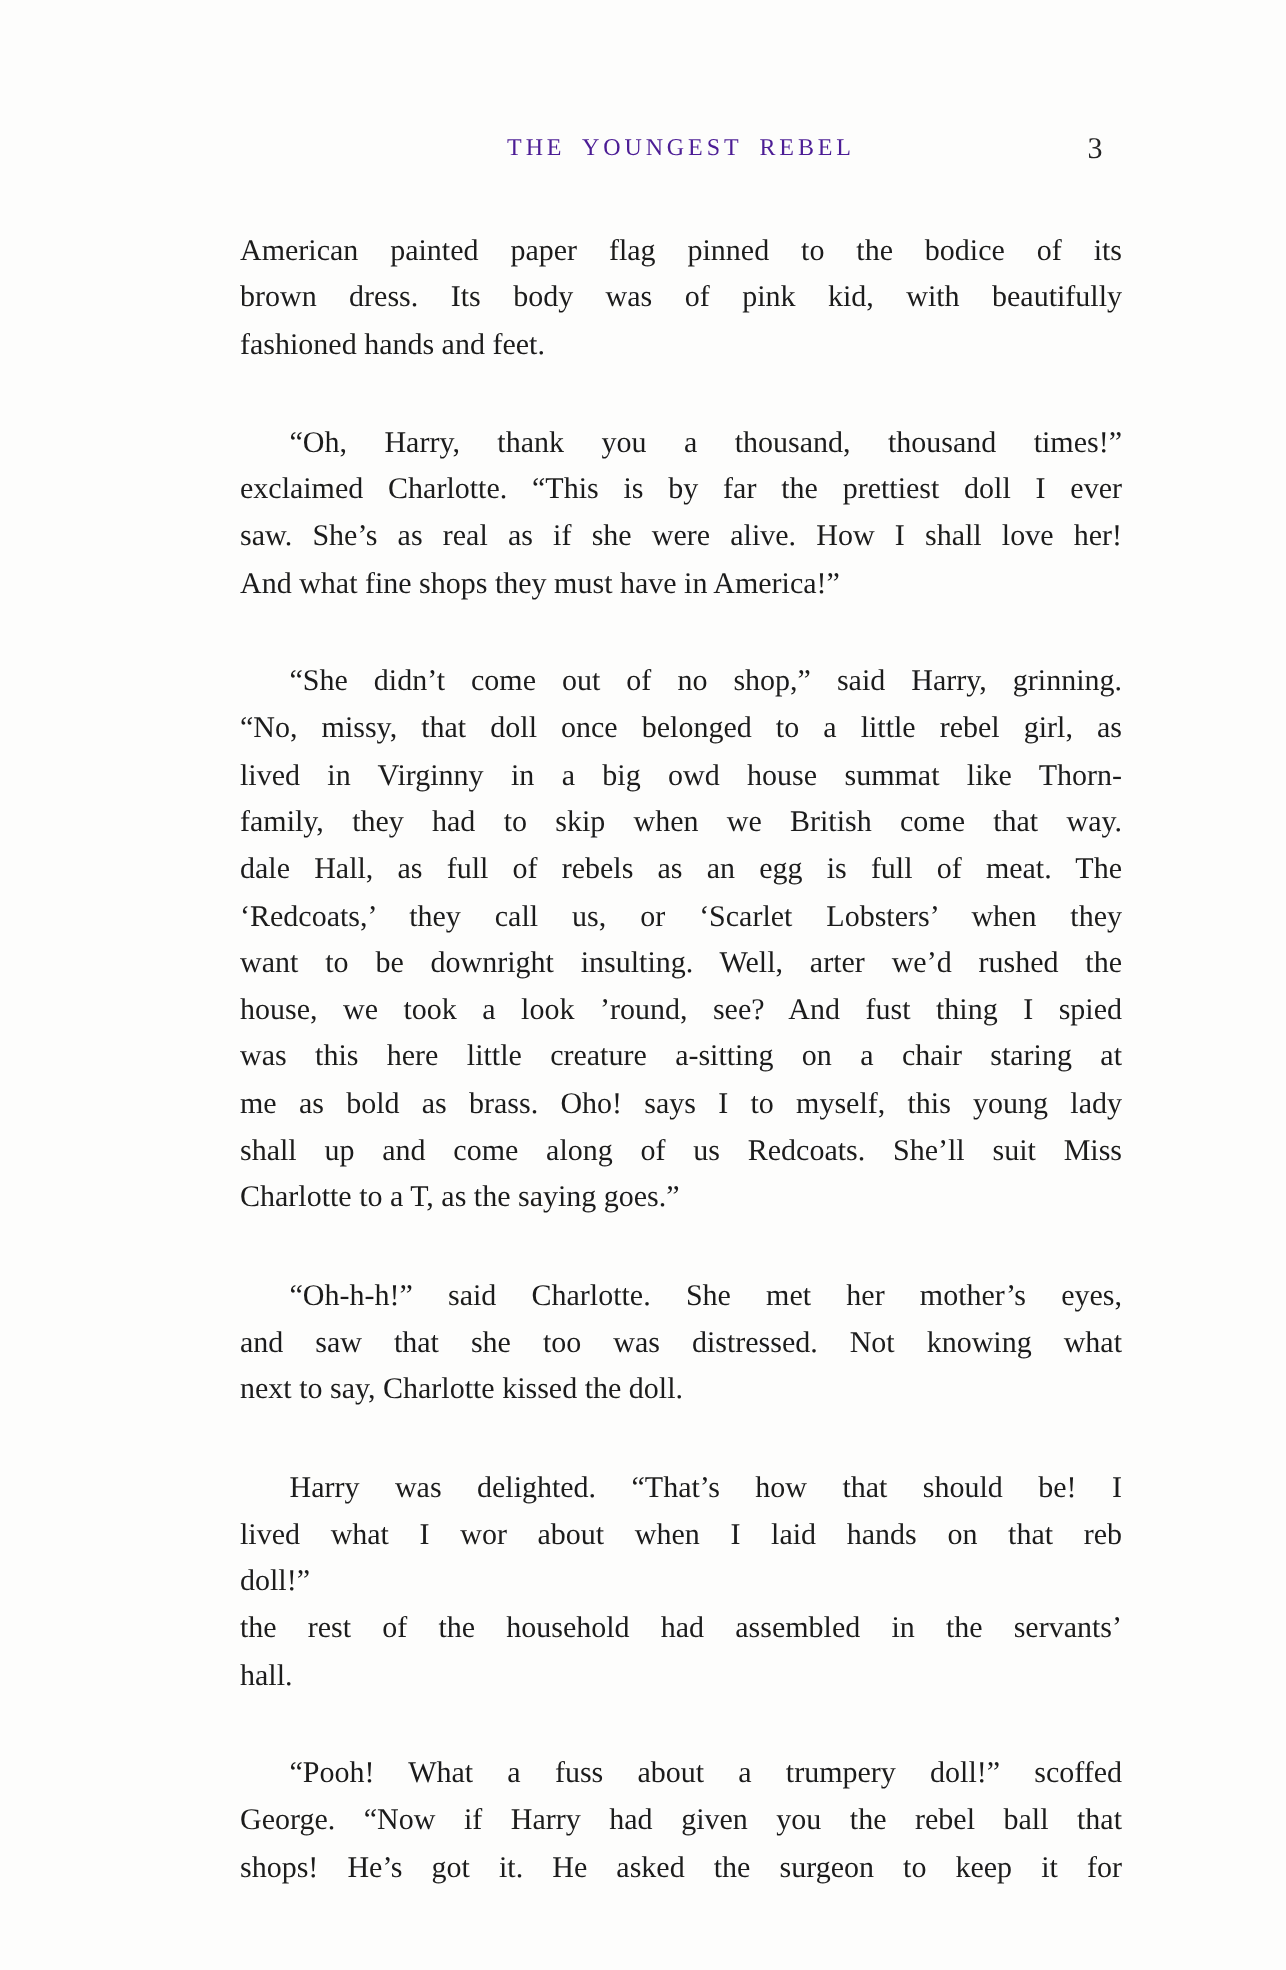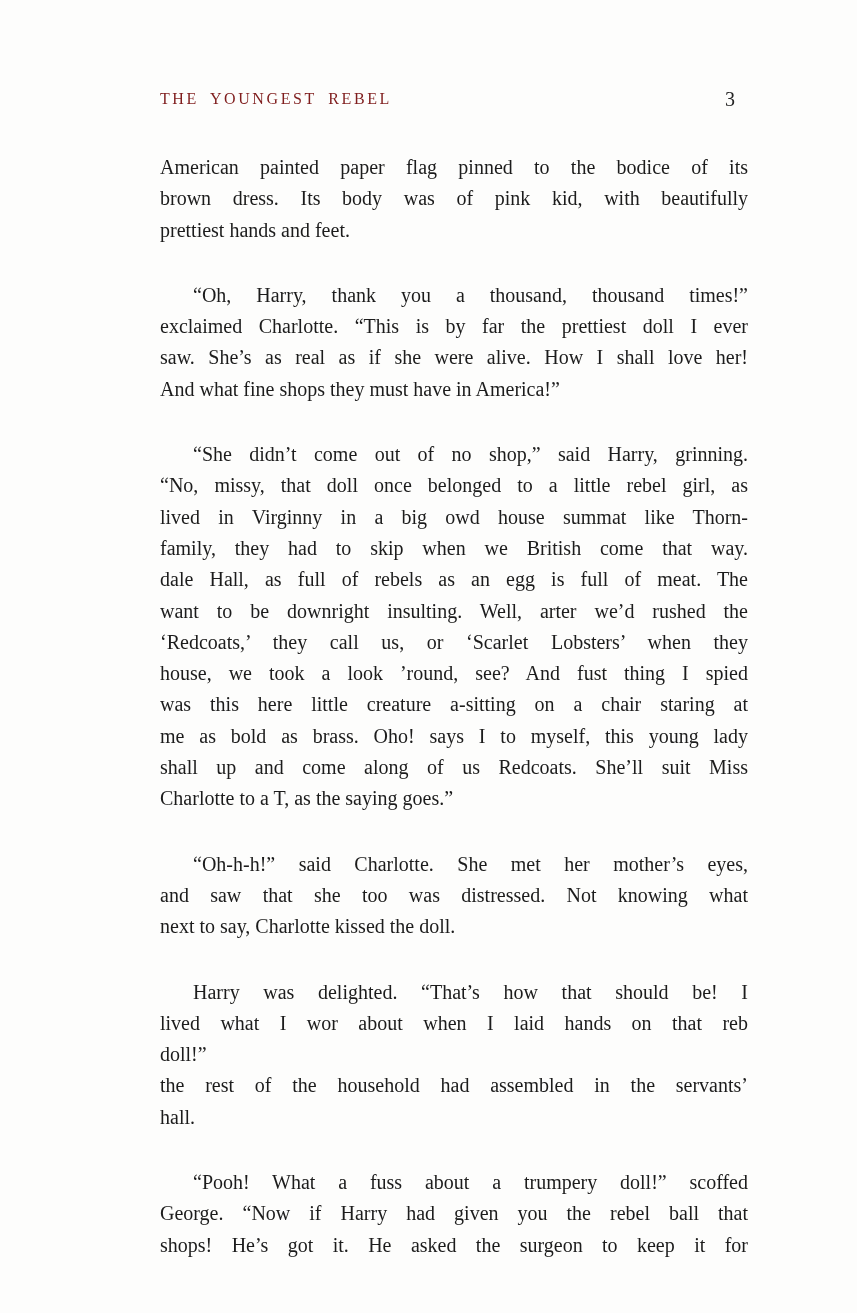--- a/index.html
+++ b/index.html
@@ -23,24 +23,25 @@
     position: absolute;
     top: 90px;
     left: 160px;
     width: 588px;
     height: 24px;
   }
   .head-title {
     position: absolute;
     left: 0;
     right: 0;
+    text-align: center;
     font-size: 16px;
     letter-spacing: 2.6px;
     word-spacing: 5px;
-    color: #7f1d1d;
+    color: #4c1d95;
   }
   .head-page-number {
     position: absolute;
     right: 13px;
     top: -2px;
     font-size: 20px;
     color: #242424;
   }
   .text-block {
     position: absolute;
@@ -77,36 +78,36 @@
 
   <div class="running-head">
     <div class="head-title">THE YOUNGEST REBEL</div>
     <div class="head-page-number">3</div>
   </div>
 
   <div class="text-block">
       <div class="paragraph">
         <div class="line">American painted paper flag pinned to the bodice of its</div>
         <div class="line">brown dress. Its body was of pink kid, with beautifully</div>
-        <div class="line para-end">prettiest hands and feet.</div>
+        <div class="line para-end">fashioned hands and feet.</div>
       </div>
       <div class="paragraph">
         <div class="line indent">“Oh, Harry, thank you a thousand, thousand times!”</div>
         <div class="line">exclaimed Charlotte. “This is by far the prettiest doll I ever</div>
         <div class="line">saw. She’s as real as if she were alive. How I shall love her!</div>
         <div class="line para-end">And what fine shops they must have in America!”</div>
       </div>
       <div class="paragraph">
         <div class="line indent">“She didn’t come out of no shop,” said Harry, grinning.</div>
         <div class="line">“No, missy, that doll once belonged to a little rebel girl, as</div>
         <div class="line">lived in Virginny in a big owd house summat like Thorn-</div>
         <div class="line">family, they had to skip when we British come that way.</div>
         <div class="line">dale Hall, as full of rebels as an egg is full of meat. The</div>
+        <div class="line">‘Redcoats,’ they call us, or ‘Scarlet Lobsters’ when they</div>
         <div class="line">want to be downright insulting. Well, arter we’d rushed the</div>
-        <div class="line">‘Redcoats,’ they call us, or ‘Scarlet Lobsters’ when they</div>
         <div class="line">house, we took a look ’round, see? And fust thing I spied</div>
         <div class="line">was this here little creature a-sitting on a chair staring at</div>
         <div class="line">me as bold as brass. Oho! says I to myself, this young lady</div>
         <div class="line">shall up and come along of us Redcoats. She’ll suit Miss</div>
         <div class="line para-end">Charlotte to a T, as the saying goes.”</div>
       </div>
       <div class="paragraph">
         <div class="line indent">“Oh-h-h!” said Charlotte. She met her mother’s eyes,</div>
         <div class="line">and saw that she too was distressed. Not knowing what</div>
         <div class="line para-end">next to say, Charlotte kissed the doll.</div>

